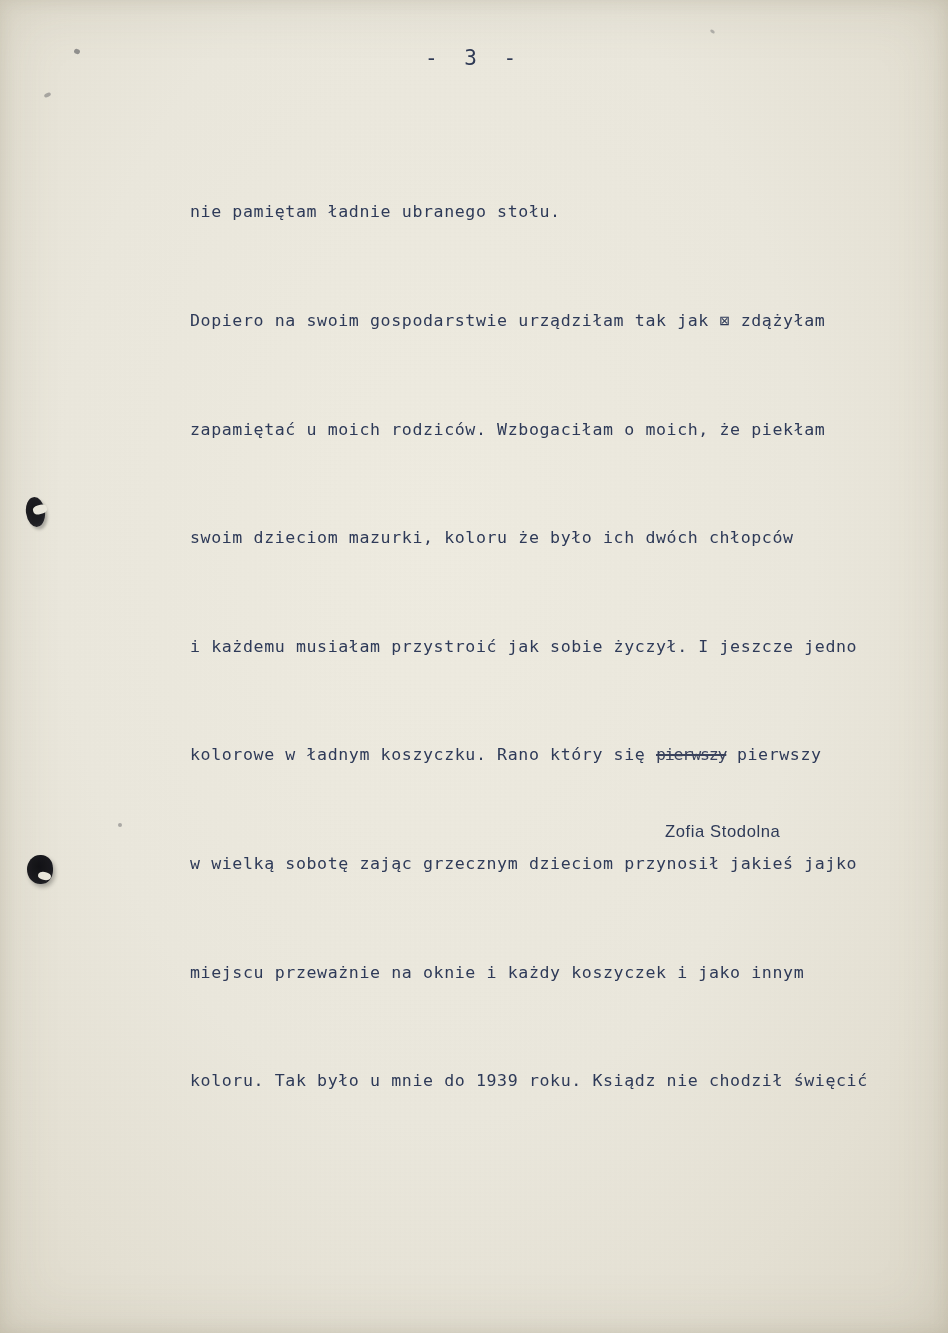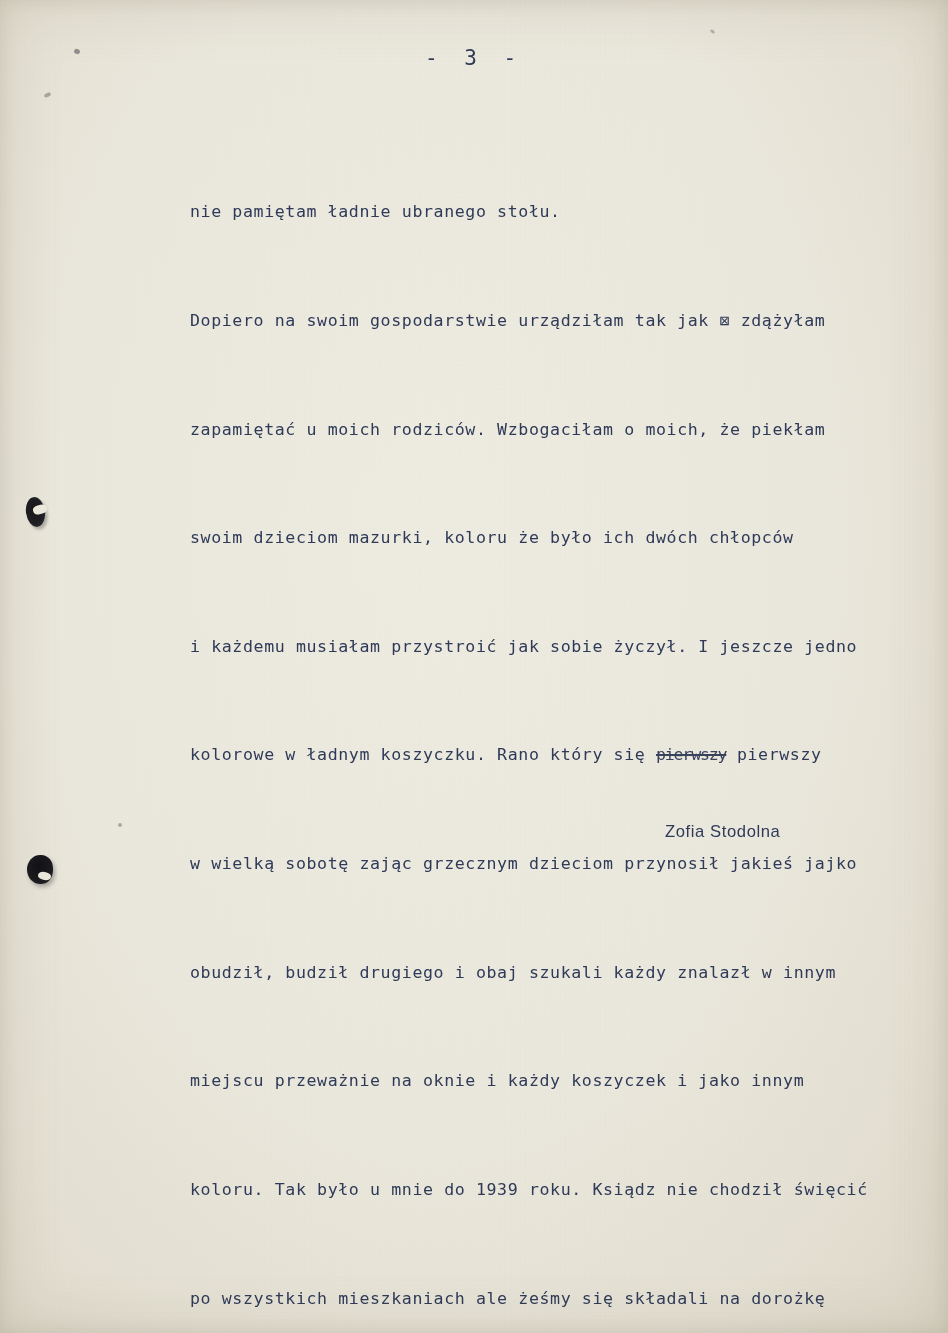--- a/index.html
+++ b/index.html
@@ -163,24 +163,22 @@
   <div id="page-number">- 3 -</div>
 
   <div id="body-text">
     <div class="line">nie pamiętam ładnie ubranego stołu.</div>
     <div class="line">Dopiero na swoim gospodarstwie urządziłam tak jak ⊠ zdążyłam</div>
     <div class="line">zapamiętać u moich rodziców. Wzbogaciłam o moich, że piekłam</div>
     <div class="line">swoim dzieciom mazurki, koloru że było ich dwóch chłopców</div>
     <div class="line">i każdemu musiałam przystroić jak sobie życzył. I jeszcze jedno</div>
     <div class="line"><span>kolorowe w ładnym koszyczku. Rano który się <span class="strike dense">pierwszy</span> pierwszy</span></div>
     <div class="line"><span>w wielką sobotę zając grzecznym dzieciom przynosił jakieś jajko</span></div>
-    <div class="line">obudził, budził drugiego i obaj szukali każdy znalazł w innym</div>
     <div class="line">miejscu przeważnie na oknie i każdy koszyczek i jako innym</div>
     <div class="line">koloru. Tak było u mnie do 1939 roku. Ksiądz nie chodził święcić</div>
-    <div class="line">po wszystkich mieszkaniach ale żeśmy się składali na dorożkę</div>
     
     
     
     
     
     
   </div>
 
   <div id="signature">Zofia Stodolna</div>
 

